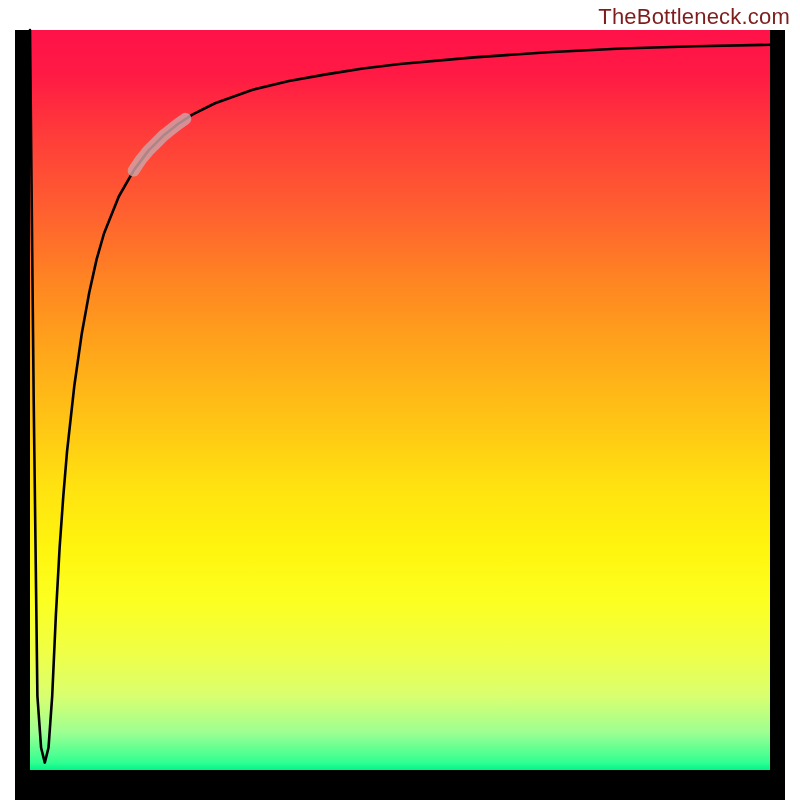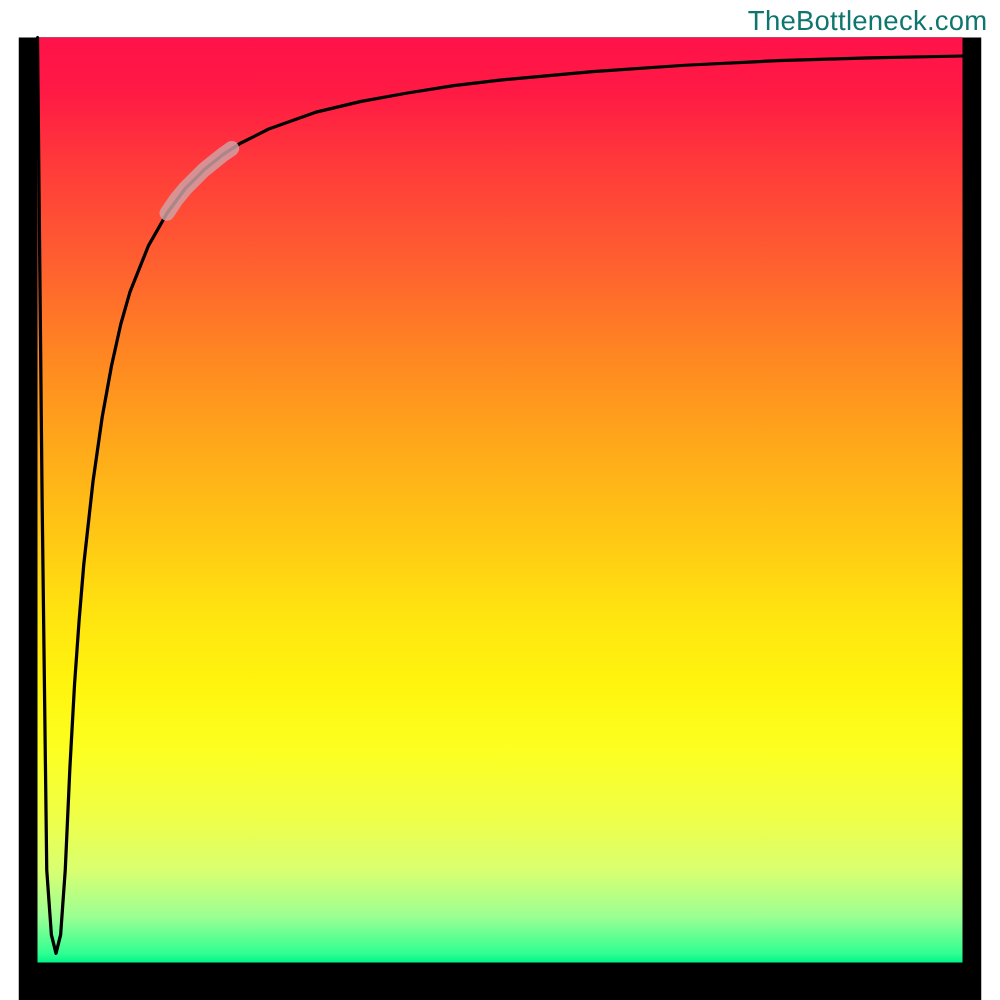--- a/index.html
+++ b/index.html
@@ -15,21 +15,21 @@
     width: 800px;
     height: 800px;
   }
   .watermark {
     position: absolute;
     top: 4px;
     right: 10px;
     font-family: Arial, Helvetica, sans-serif;
     font-size: 22px;
     font-weight: 400;
-    color: #0f766e;
+    color: #7f1d1d;
     letter-spacing: 0.2px;
     z-index: 10;
   }
   .plot {
     position: absolute;
     top: 30px;
     left: 15px;
     width: 770px;
     height: 770px;
     background: #000000;

